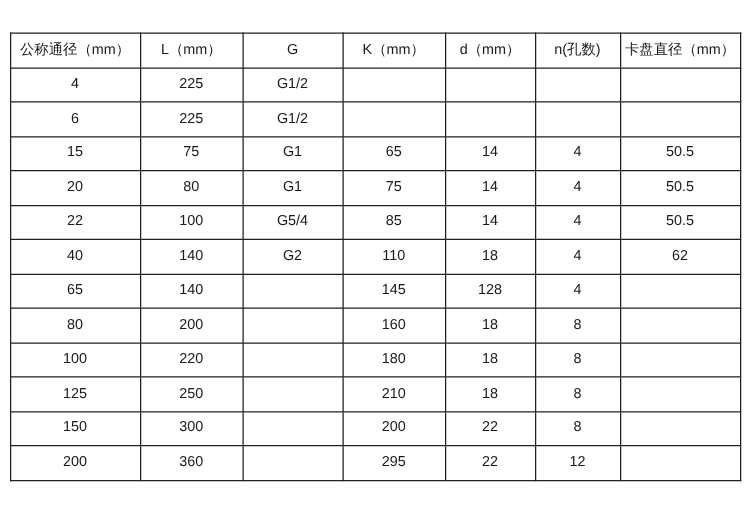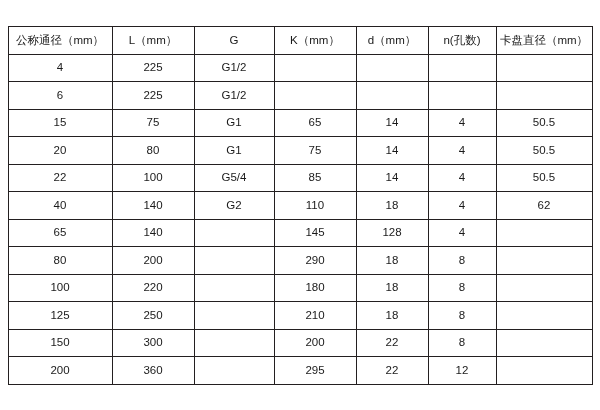--- a/index.html
+++ b/index.html
@@ -137,21 +137,21 @@
         <td></td>
         <td>145</td>
         <td>128</td>
         <td>4</td>
         <td></td>
       </tr>
       <tr>
         <td>80</td>
         <td>200</td>
         <td></td>
-        <td>290</td>
+        <td>160</td>
         <td>18</td>
         <td>8</td>
         <td></td>
       </tr>
       <tr>
         <td>100</td>
         <td>220</td>
         <td></td>
         <td>180</td>
         <td>18</td>

